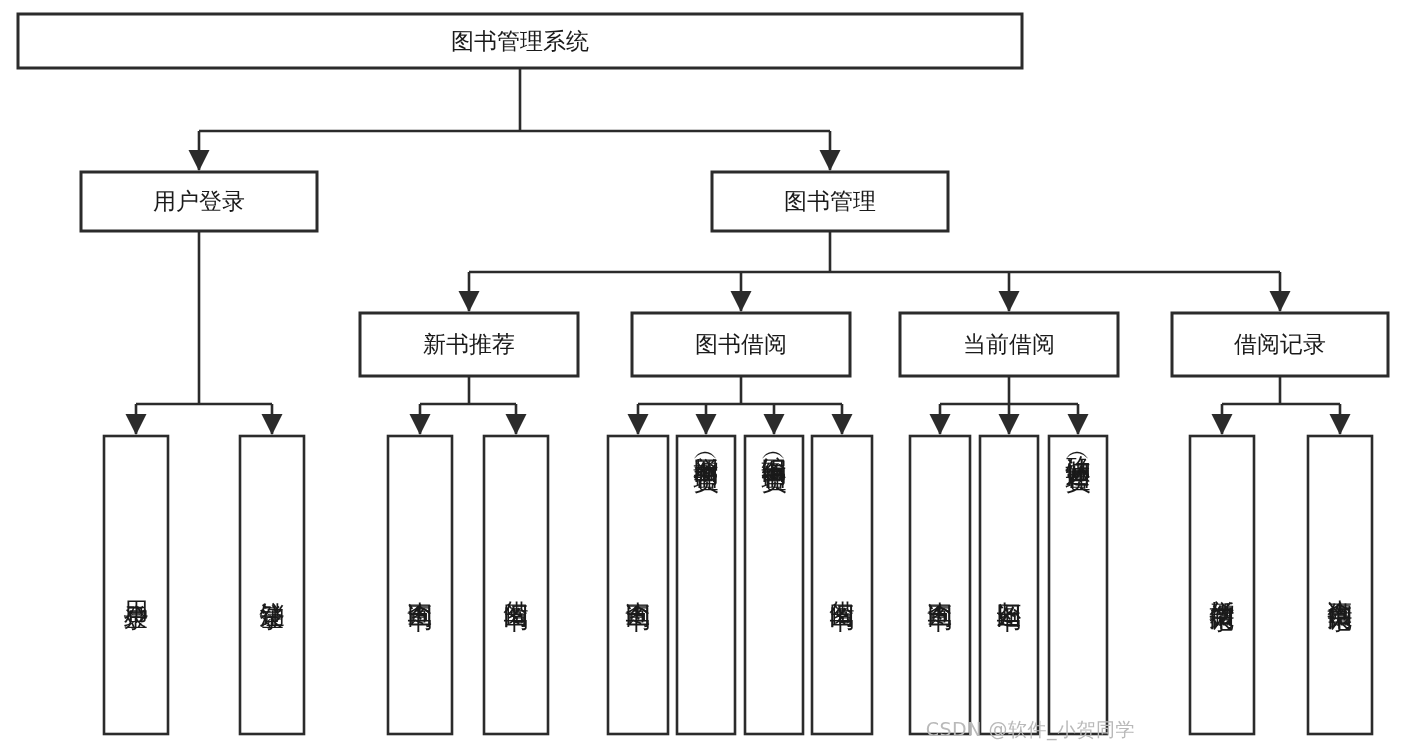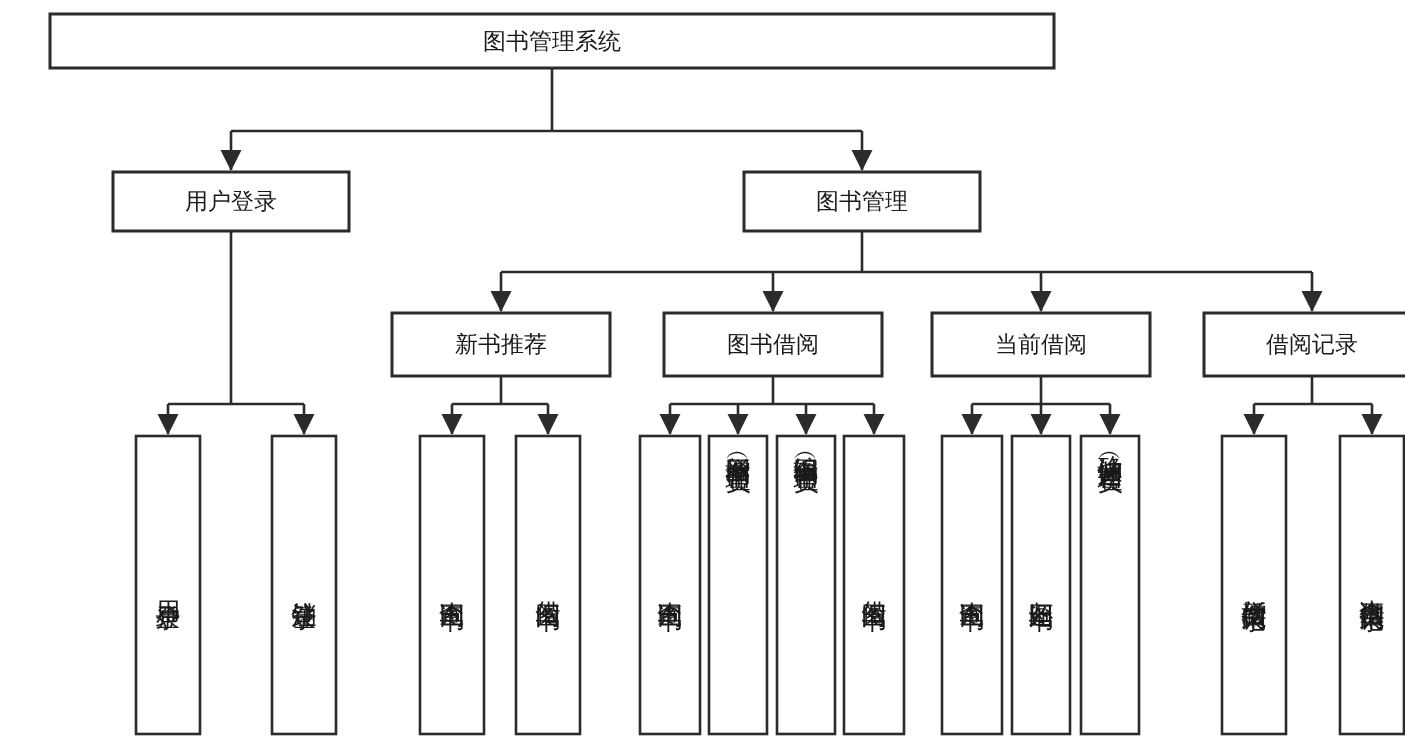--- a/index.html
+++ b/index.html
@@ -12,21 +12,20 @@
     width: 1405px;
     height: 747px;
     font-family: "DejaVu Sans", "Liberation Sans", sans-serif;
     overflow: hidden;
   }
   #diagram-root {
     position: relative;
     width: 1145px;
     height: 747px;
     background: #ffffff;
-    margin-left: 32px;
   }
   svg.diagram-canvas {
     position: absolute;
     top: 0;
     left: 0;
     width: 1405px;
     height: 747px;
     display: block;
   }
   .node-box {
@@ -242,13 +241,14 @@
     <span class="leaf-label">确认归还（管理员）</span>
   </div>
 
   <div class="leaf-label-wrap" style="left:1190px; top:436px; width:64px; height:298px;">
     <span class="leaf-label">新增借阅记录</span>
   </div>
   <div class="leaf-label-wrap" style="left:1308px; top:436px; width:64px; height:298px;">
     <span class="leaf-label">查询借阅记录</span>
   </div>
 
+  <div class="watermark">CSDN @软件_小贺同学</div>
 </div>
 
 </body></html>

